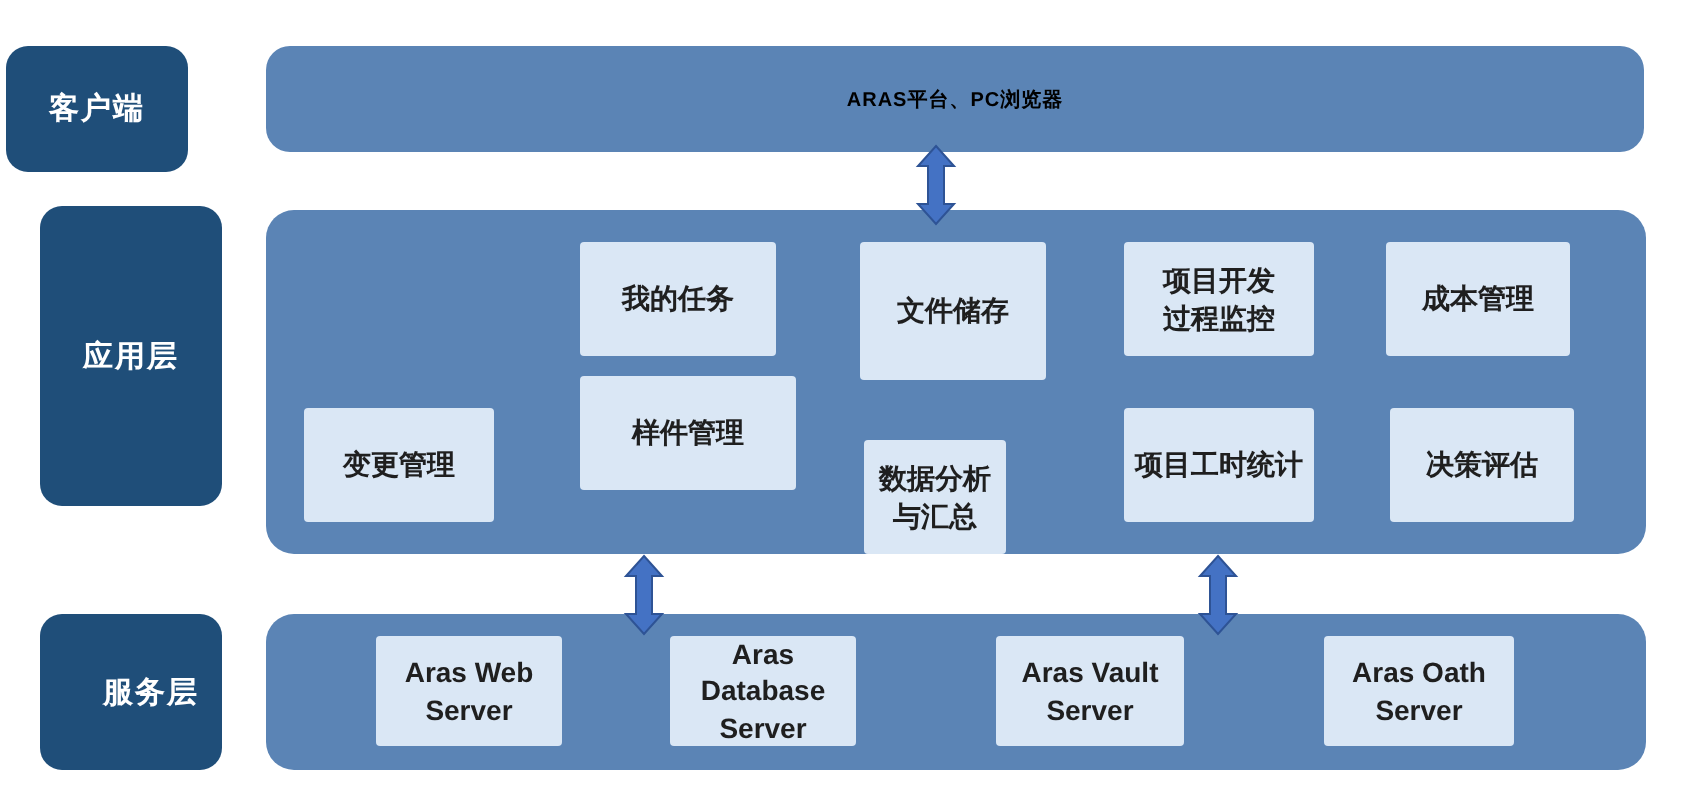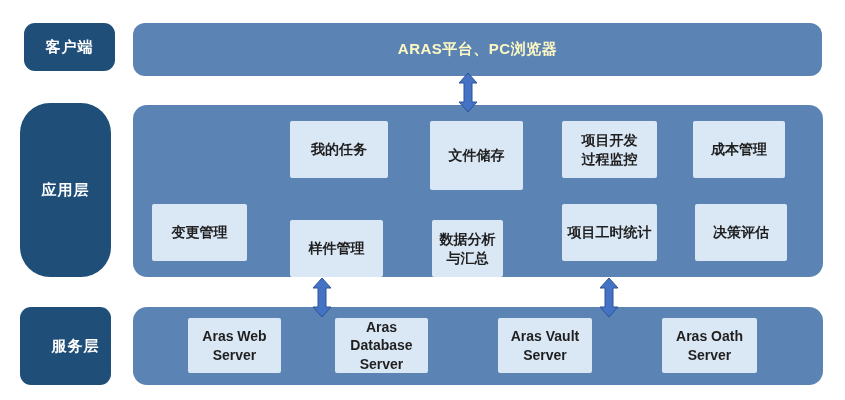--- a/index.html
+++ b/index.html
@@ -27,21 +27,21 @@
     font-size: 15px;
     display: flex; align-items: center; justify-content: center;
     letter-spacing: 1px;
   }
   .big-bar {
     position: absolute;
     background: var(--medium-blue);
     border-radius: 12px;
   }
   .top-bar {
-    color: #fef9c3; font-weight: bold; font-size: 15px;
+    color: #000000; font-weight: bold; font-size: 10px;
     display: flex; align-items: center; justify-content: center;
     letter-spacing: 0.5px;
   }
   .module-box {
     position: absolute;
     background: var(--light-box);
     border-radius: 2px;
     color: var(--box-text);
     font-weight: bold;
     font-size: 14px;
@@ -58,38 +58,38 @@
     fill: var(--arrow-fill);
     stroke: var(--arrow-stroke);
     stroke-width: 1;
   }
 </style>
 </head>
 <body>
 
 <div class="canvas">
 
-  <div class="layer-label" style="left:24px; top:23px; width:91px; height:48px;">客户端</div>
+  <div class="layer-label" style="left:3px; top:23px; width:91px; height:63px;">客户端</div>
 
-  <div class="layer-label" style="left:20px; top:103px; width:91px; height:174px;border-radius:30px;">应用层</div>
+  <div class="layer-label" style="left:20px; top:103px; width:91px; height:150px;">应用层</div>
 
   <div class="layer-label" style="left:20px; top:307px; width:91px; height:78px;padding-left:20px;">服务层</div>
 
   <div class="big-bar top-bar" style="left:133px; top:23px; width:689px; height:53px;">ARAS平台、PC浏览器</div>
 
   <div class="big-bar" style="left:133px; top:105px; width:690px; height:172px; border-radius:14px;"></div>
 
   <div class="module-box" style="left:290px; top:121px; width:98px; height:57px;">我的任务</div>
   <div class="module-box" style="left:430px; top:121px; width:93px; height:69px;">文件储存</div>
   <div class="module-box" style="left:562px; top:121px; width:95px; height:57px;">项目开发
 过程监控</div>
   <div class="module-box" style="left:693px; top:121px; width:92px; height:57px;text-align:right;">成本管理</div>
 
   <div class="module-box" style="left:152px; top:204px; width:95px; height:57px;">变更管理</div>
-  <div class="module-box" style="left:290px; top:220px; width:93px; height:57px;">样件管理</div>
+  <div class="module-box" style="left:290px; top:188px; width:108px; height:57px;">样件管理</div>
   <div class="module-box" style="left:432px; top:220px; width:71px; height:57px;">数据分析
 与汇总</div>
   <div class="module-box" style="left:562px; top:204px; width:95px; height:57px;">项目工时统计</div>
   <div class="module-box" style="left:695px; top:204px; width:92px; height:57px;">决策评估</div>
 
   <div class="big-bar" style="left:133px; top:307px; width:690px; height:78px; border-radius:14px;"></div>
 
   <div class="module-box" style="left:172px; top:318px; width:93px; height:55px;margin-left:16px;">Aras Web
 Server</div>
   <div class="module-box" style="left:335px; top:318px; width:93px; height:55px;">Aras Database

